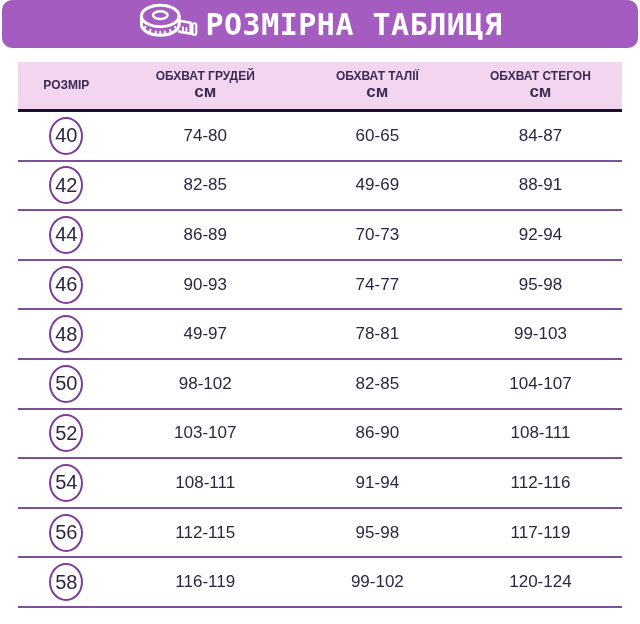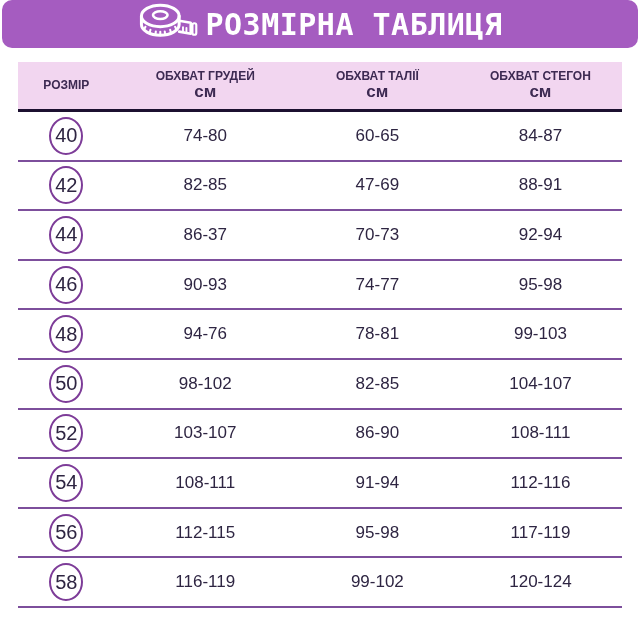--- a/index.html
+++ b/index.html
@@ -105,47 +105,47 @@
     <div class="td col-chest">74-80</div>
     <div class="td col-waist">60-65</div>
     <div class="td col-hips">84-87</div>
   </div>
 
   <div class="row">
     <div class="td col-size">
       <span class="size-circle">42</span>
     </div>
     <div class="td col-chest">82-85</div>
-    <div class="td col-waist">47-69</div>
+    <div class="td col-waist">49-69</div>
     <div class="td col-hips">88-91</div>
   </div>
 
   <div class="row">
     <div class="td col-size">
       <span class="size-circle">44</span>
     </div>
-    <div class="td col-chest">86-37</div>
+    <div class="td col-chest">86-89</div>
     <div class="td col-waist">70-73</div>
     <div class="td col-hips">92-94</div>
   </div>
 
   <div class="row">
     <div class="td col-size">
       <span class="size-circle">46</span>
     </div>
     <div class="td col-chest">90-93</div>
     <div class="td col-waist">74-77</div>
     <div class="td col-hips">95-98</div>
   </div>
 
   <div class="row">
     <div class="td col-size">
       <span class="size-circle">48</span>
     </div>
-    <div class="td col-chest">94-76</div>
+    <div class="td col-chest">49-97</div>
     <div class="td col-waist">78-81</div>
     <div class="td col-hips">99-103</div>
   </div>
 
   <div class="row">
     <div class="td col-size">
       <span class="size-circle">50</span>
     </div>
     <div class="td col-chest">98-102</div>
     <div class="td col-waist">82-85</div>

